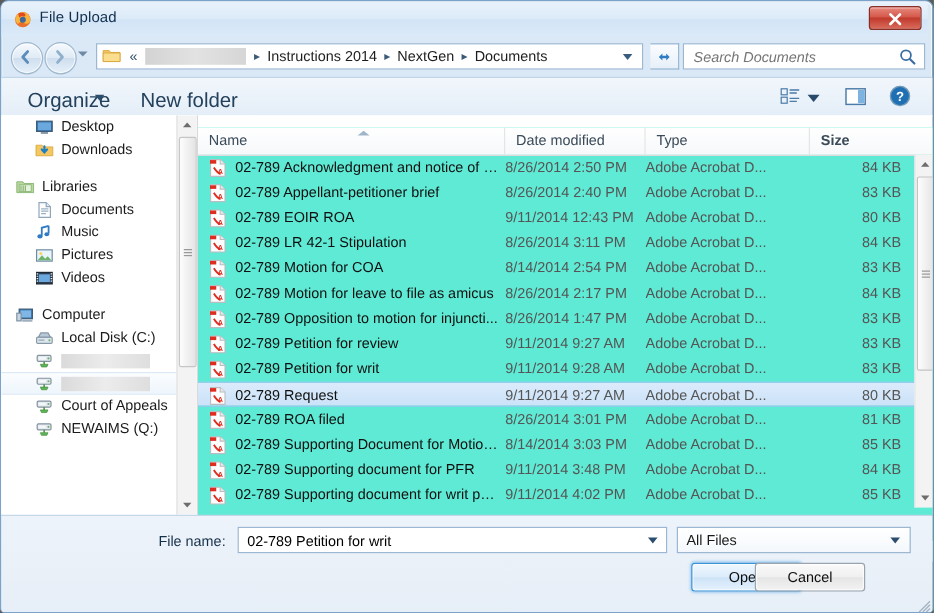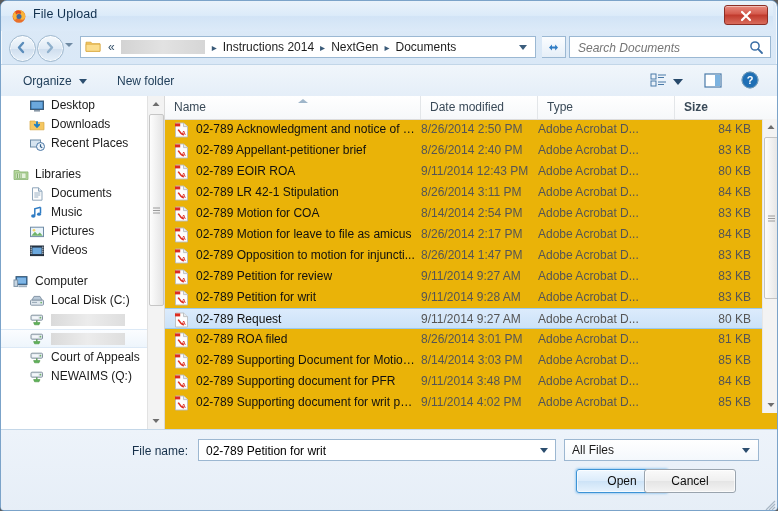--- a/index.html
+++ b/index.html
@@ -137,21 +137,21 @@
   
   .toolbar {
     position: absolute; left: 0; top: 63px;
     width: 778px; height: 32px;
     background: linear-gradient(to bottom, #f1f6fb 0%, #e4eef8 100%);
     border-top: 1px solid #c2d6e8;
     border-bottom: 1px solid #b8cfe3;
   }
   .tb-item {
     position: absolute; top: 7px;
-    font-size: 12px; color: #23415c; padding: 2px 6px;
+    font-size: 17px; color: #23415c; padding: 2px 6px;
     cursor: pointer; border-radius: 2px;
   }
   .tb-organize { left: 16px; }
   .tb-newfolder { left: 110px; text-align: right; }
   .tb-caret {
     position: absolute; left: 78px; top: 14px;
     width: 0; height: 0;
     border-left: 4px solid transparent;
     border-right: 4px solid transparent;
     border-top: 5px solid #2c4f70;
@@ -224,23 +224,23 @@
     border: 1px solid #c6c6c6; border-radius: 2px;
     cursor: pointer;
   }
   .sb-grip {
     position: absolute; left: 3px; top: 50%; margin-top: -3px;
     width: 7px; height: 7px;
   }
 
   
   .filelist {
-    position: absolute; left: 164px; top: 0;
+    position: absolute; left: 164px; top: 10px;
     width: 614px; height: 362px;
-    background: #eab308;
+    background: #5eead4;
     overflow: hidden;
   }
   .col-header {
     position: absolute; left: 0; top: 0;
     width: 614px; height: 23px;
     background: linear-gradient(to bottom,#ffffff,#f6f8fa);
     border-bottom: 1px solid #dcdcdc;
   }
   .col-h {
     position: absolute; top: 0; height: 23px; line-height: 23px;
@@ -365,21 +365,21 @@
     border-radius: 3px; cursor: pointer;
   }
   .btn-open {
     left: 563px; width: 92px;
     border: 1px solid #3c93d6;
     background: linear-gradient(to bottom,#f0f8ff 0%,#dcecfb 48%,#cde3f7 52%,#e6f2fd 100%);
     box-shadow: 0 0 2px 1px rgba(110,180,235,.55), inset 0 0 0 1px rgba(255,255,255,.65);
     margin-left: 12px;
   }
   .btn-cancel {
-    left: 643px; width: 92px;
+    left: 628px; width: 92px;
     border: 1px solid #9aa4ae;
     background: linear-gradient(to bottom,#fafafa 0%,#f0f0f0 48%,#e5e5e5 52%,#f3f3f3 100%);
     box-shadow: inset 0 0 0 1px rgba(255,255,255,.7);
   }
   .resize-grip {
     position: absolute; right: 3px; bottom: 2px;
     width: 12px; height: 12px;
   }
 </style>
 </head>
@@ -494,28 +494,20 @@
                 <rect x="5" y="12" width="6" height="1.6" fill="#8a99a8"></rect>
               </svg></span>
             <span>Desktop</span>
           </div>
           <div class="nav-item child">
             <span class="ico"><svg width="16" height="16" viewBox="0 0 16 16">
                 <path d="M1 4h5l1.2 1.4H15v7.4H1z" fill="#f5c761" stroke="#d8a63c" stroke-width=".7"></path>
                 <path d="M8 5v4.2M5.8 7.6 8 10l2.2-2.4" stroke="#1d7fc4" stroke-width="1.8" fill="none" stroke-linecap="round"></path>
               </svg></span>
             <span>Downloads</span>
-          </div>
-          <div class="nav-item child">
-            <span class="ico"><svg width="16" height="16" viewBox="0 0 16 16">
-                <rect x="1.5" y="4" width="10" height="7" fill="#d6e4f0" stroke="#6b8aa6"></rect>
-                <circle cx="11.5" cy="10.5" r="4" fill="#eef4fa" stroke="#4a77a5"></circle>
-                <path d="M11.5 8.2v2.5l1.8 1" stroke="#2f5d8a" stroke-width="1.2" fill="none"></path>
-              </svg></span>
-            <span>Recent Places</span>
           </div>
           <div class="nav-gap"></div>
           <div class="nav-item root">
             <span class="ico"><svg width="16" height="16" viewBox="0 0 16 16">
                 <path d="M1 3.5h5l1.2 1.4H15v7.6H1z" fill="#b9d9a0" stroke="#7fae69" stroke-width=".7"></path>
                 <rect x="3" y="6" width="10" height="5.6" fill="#e5f2dc" stroke="#7fae69" stroke-width=".6"></rect>
                 <path d="M4.5 6.5v4.6M6.3 6.5v4.6M8.1 6.5v4.6" stroke="#86b06f" stroke-width="1"></path>
               </svg></span>
             <span>Libraries</span>
           </div>

